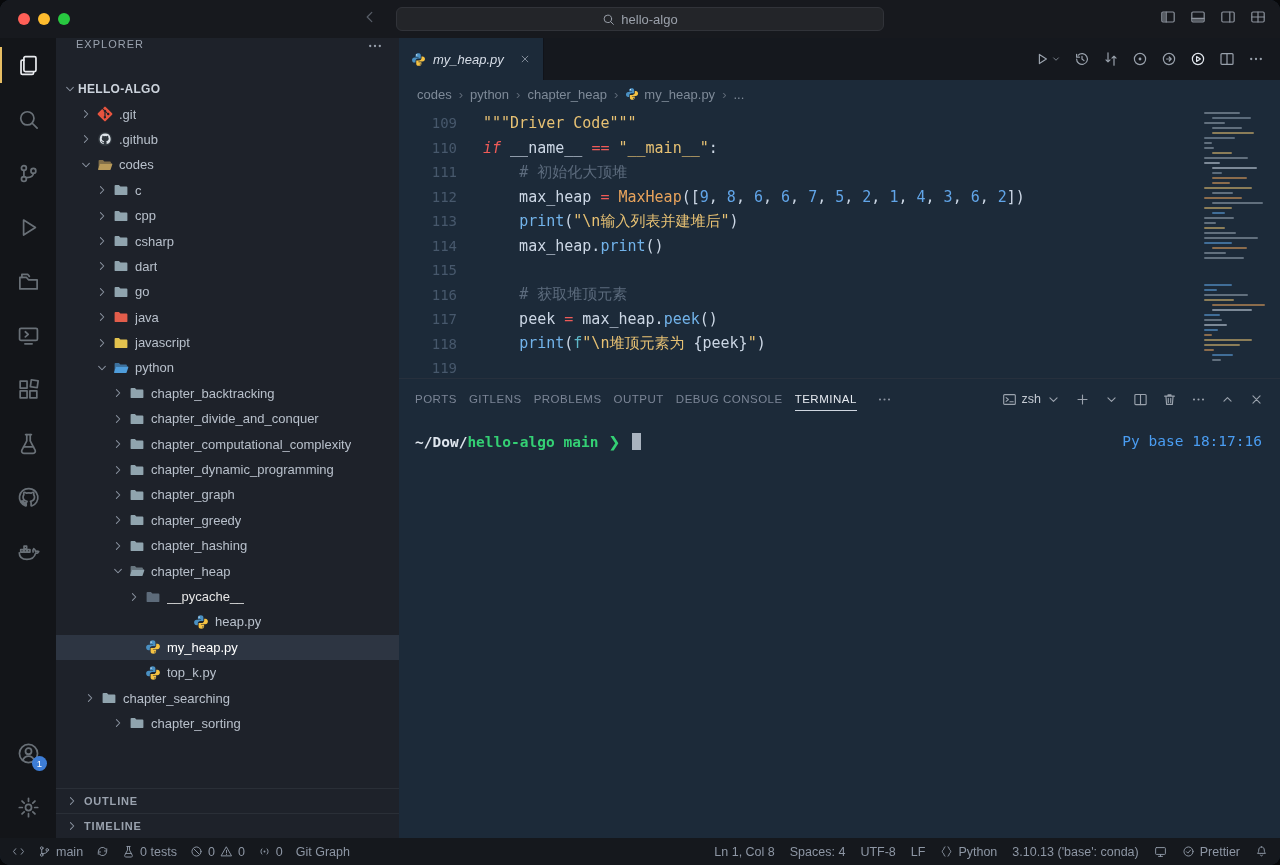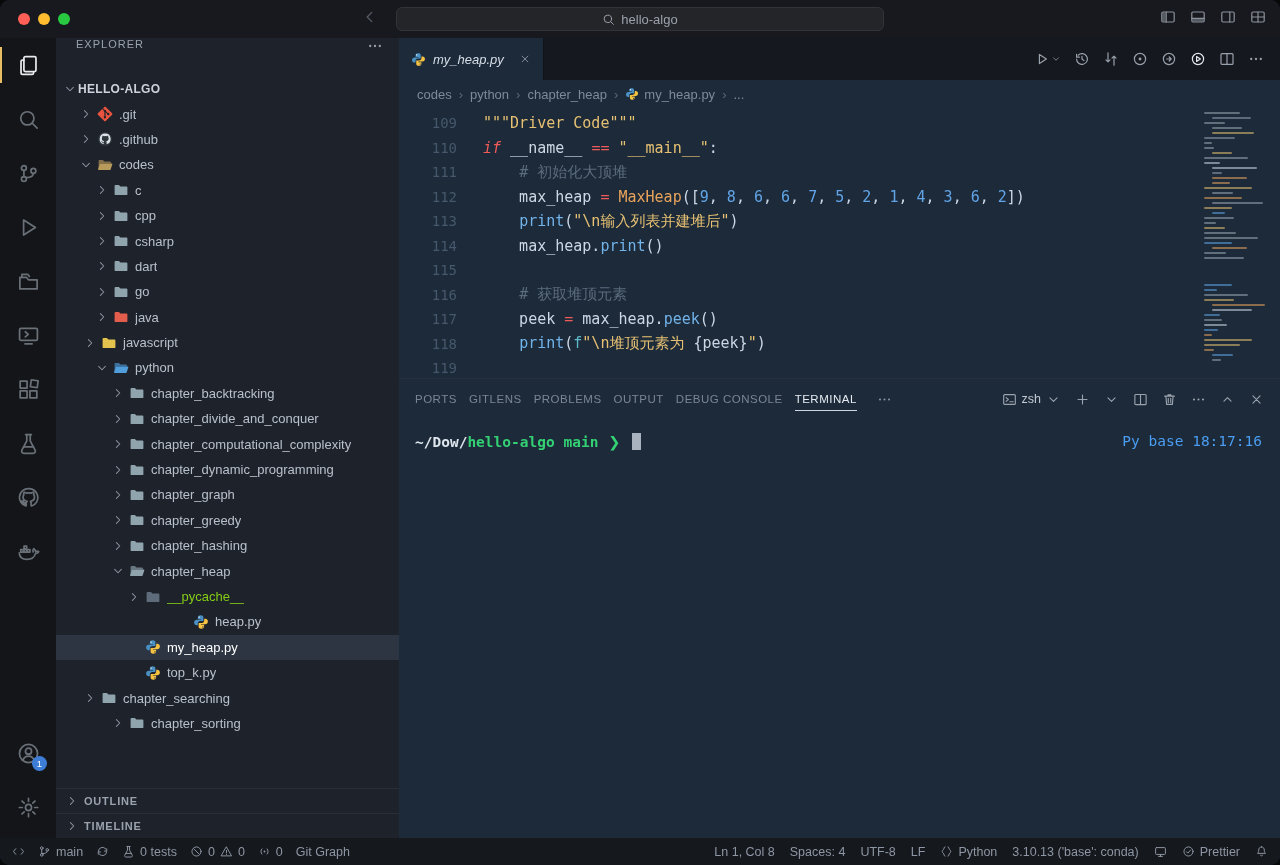--- a/index.html
+++ b/index.html
@@ -34,21 +34,21 @@
 .ab-item.active::before{content:"";position:absolute;left:0;top:9px;bottom:9px;width:2px;background:#e7bd63}
 .badge{position:absolute;right:9px;bottom:9px;min-width:15px;height:15px;border-radius:8px;background:#3d7dd6;color:#fff;font-size:9.5px;display:flex;align-items:center;justify-content:center;padding:0 3px}
 
 
 .sidebar{flex:0 0 343px;background:#1e222a;display:flex;flex-direction:column;min-height:0}
 .sb-header{flex:0 0 36px;display:flex;align-items:flex-start;padding:0 16px 0 20px;font-size:11px;letter-spacing:1px;color:#9aa2ae}
 .sb-more{margin-left:auto;cursor:pointer}
 .tree{flex:1;overflow:hidden;font-size:13px;color:#b8c0cb;padding-top:2px}
 .tree-row{height:25.4px;display:flex;align-items:center;cursor:pointer;white-space:nowrap}
 .tree-row.selected{background:#2d3542;color:#fff}
-.tree-row.dim .lbl{color:#84cc16}
+.tree-row.dim .lbl{color:#e5e5e5}
 .tree-row.root{font-weight:700;color:#ccd3dc;font-size:12px;letter-spacing:.3px}
 .chev{width:16px;height:16px;flex:0 0 16px;color:#8a93a0;display:inline-flex;align-items:center;justify-content:center}
 .chev svg{width:14px;height:14px}
 .tree-row .ic{width:17px;flex:0 0 17px;margin:0 6px 0 2px}
 .tree-row .lbl{overflow:hidden;text-overflow:ellipsis}
 .sb-section{flex:0 0 25px;border-top:1px solid #2a2f37;display:flex;align-items:center;padding-left:8px;font-size:11px;font-weight:700;letter-spacing:.8px;color:#9aa2ae;gap:4px;cursor:pointer}
 
 
 .editor-col{flex:1;min-width:0;display:flex;flex-direction:column;background:#1c2a39}
 .tabbar{flex:0 0 42px;background:#15181e;display:flex;align-items:stretch}
@@ -421,21 +421,21 @@
                 <path d="M6.2 4.2L10 8l-3.8 3.8"></path>
               </svg>
             </span>
             <span class="ic" style="color: rgb(226, 93, 75);">
               <svg viewBox="0 0 16 16">
                 <path fill="currentColor" d="M1.6 3.8c0-.5.4-.9.9-.9h3.4l1.5 1.7h6.1c.5 0 .9.4.9.9v6.7c0 .5-.4.9-.9.9h-11c-.5 0-.9-.4-.9-.9V3.8z"></path>
               </svg>
             </span>
             <span class="lbl">java</span>
           </div>
-          <div class="tree-row" style="padding-left: 26px;">
+          <div class="tree-row" style="padding-left: 38px;">
             <span class="chev">
               <svg viewBox="0 0 16 16" fill="none" stroke="currentColor" stroke-width="1.2" stroke-linecap="round" stroke-linejoin="round">
                 <path d="M6.2 4.2L10 8l-3.8 3.8"></path>
               </svg>
             </span>
             <span class="ic" style="color: rgb(227, 194, 78);">
               <svg viewBox="0 0 16 16">
                 <path fill="currentColor" d="M1.6 3.8c0-.5.4-.9.9-.9h3.4l1.5 1.7h6.1c.5 0 .9.4.9.9v6.7c0 .5-.4.9-.9.9h-11c-.5 0-.9-.4-.9-.9V3.8z"></path>
               </svg>
             </span>

